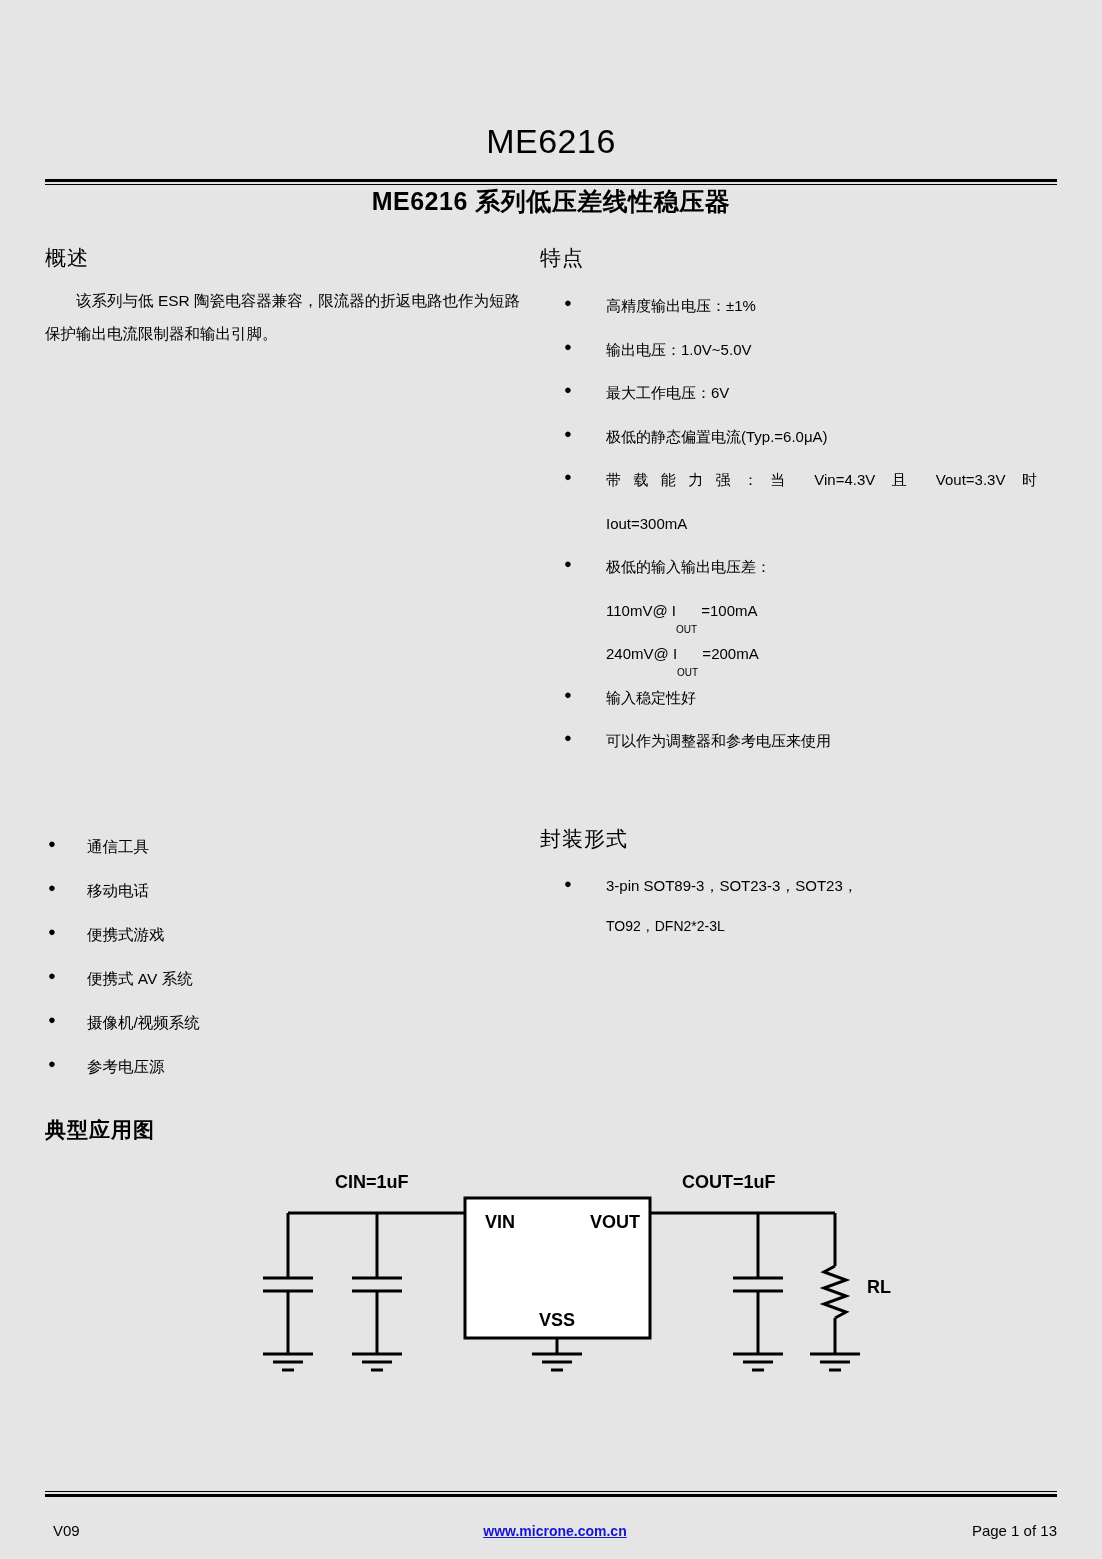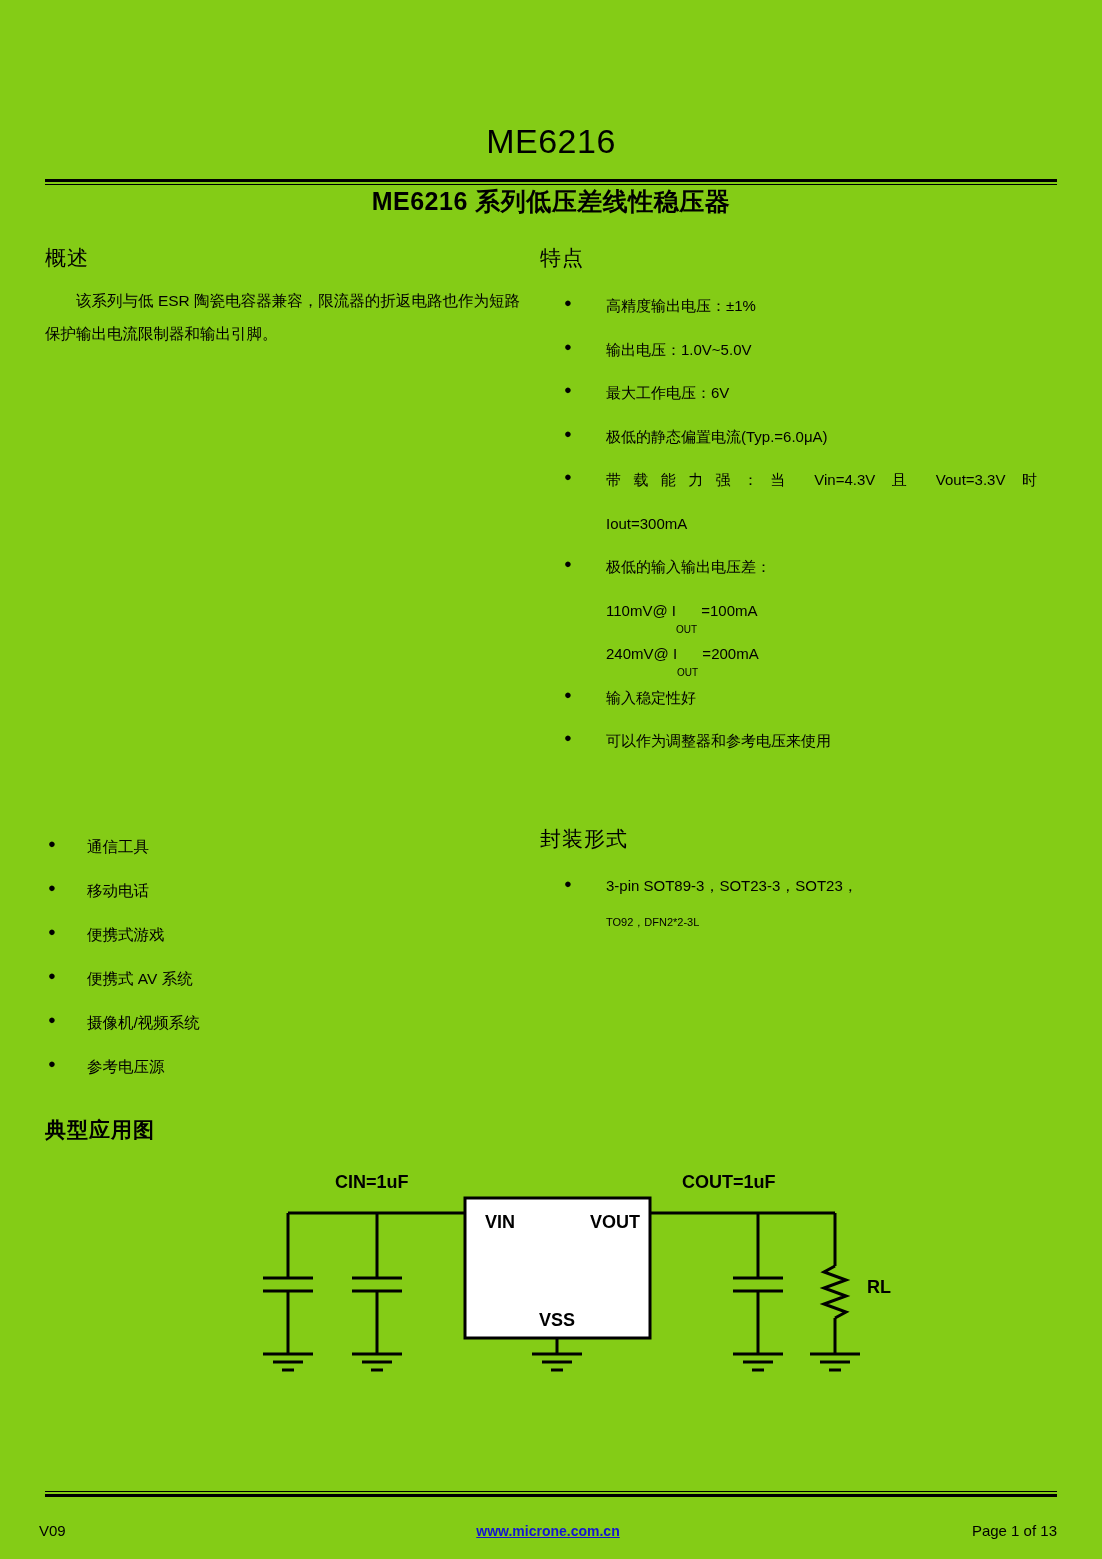--- a/index.html
+++ b/index.html
@@ -8,21 +8,21 @@
     background: #ffffff;
   }
   body {
     font-family: "Liberation Sans", sans-serif;
     color: #000000;
   }
   .page {
     position: relative;
     width: 1102px;
     height: 1559px;
-    background: #84cc16;
+    background: #e5e5e5;
     overflow: hidden;
   }
   .inner {
     position: absolute;
     left: 45px;
     top: 0;
     width: 1012px;
     height: 1559px;
   }
   .doc-title {
@@ -135,21 +135,21 @@
   }
   ul.pkg > li .bullet {
     position: absolute;
     left: 24px;
     top: 0;
     font-size: 13px;
     line-height: 2.85;
   }
   .pkg-line2 {
     padding-left: 66px;
-    font-size: 11px;
+    font-size: 14px;
     line-height: 2.85;
   }
   h2.typ {
     font-size: 21px;
     font-weight: bold;
     margin: 26px 0 0 0;
     letter-spacing: 1px;
   }
   .circuit {
     position: relative;
@@ -161,21 +161,21 @@
     position: absolute;
     left: 45px;
     right: 45px;
     bottom: 62px;
     border-top: 1px solid #000;
     border-bottom: 3px solid #000;
     height: 2px;
   }
   .footer {
     position: absolute;
-    left: 39px;
+    left: 53px;
     right: 45px;
     bottom: 20px;
     display: flex;
     align-items: flex-start;
     font-size: 15px;
   }
   .footer .f-left { width: 33%; text-align: left; }
   .footer .f-mid { width: 34%; text-align: center; font-weight: bold; }
   .footer .f-right { width: 33%; text-align: right; }
   .footer .f-mid a {

